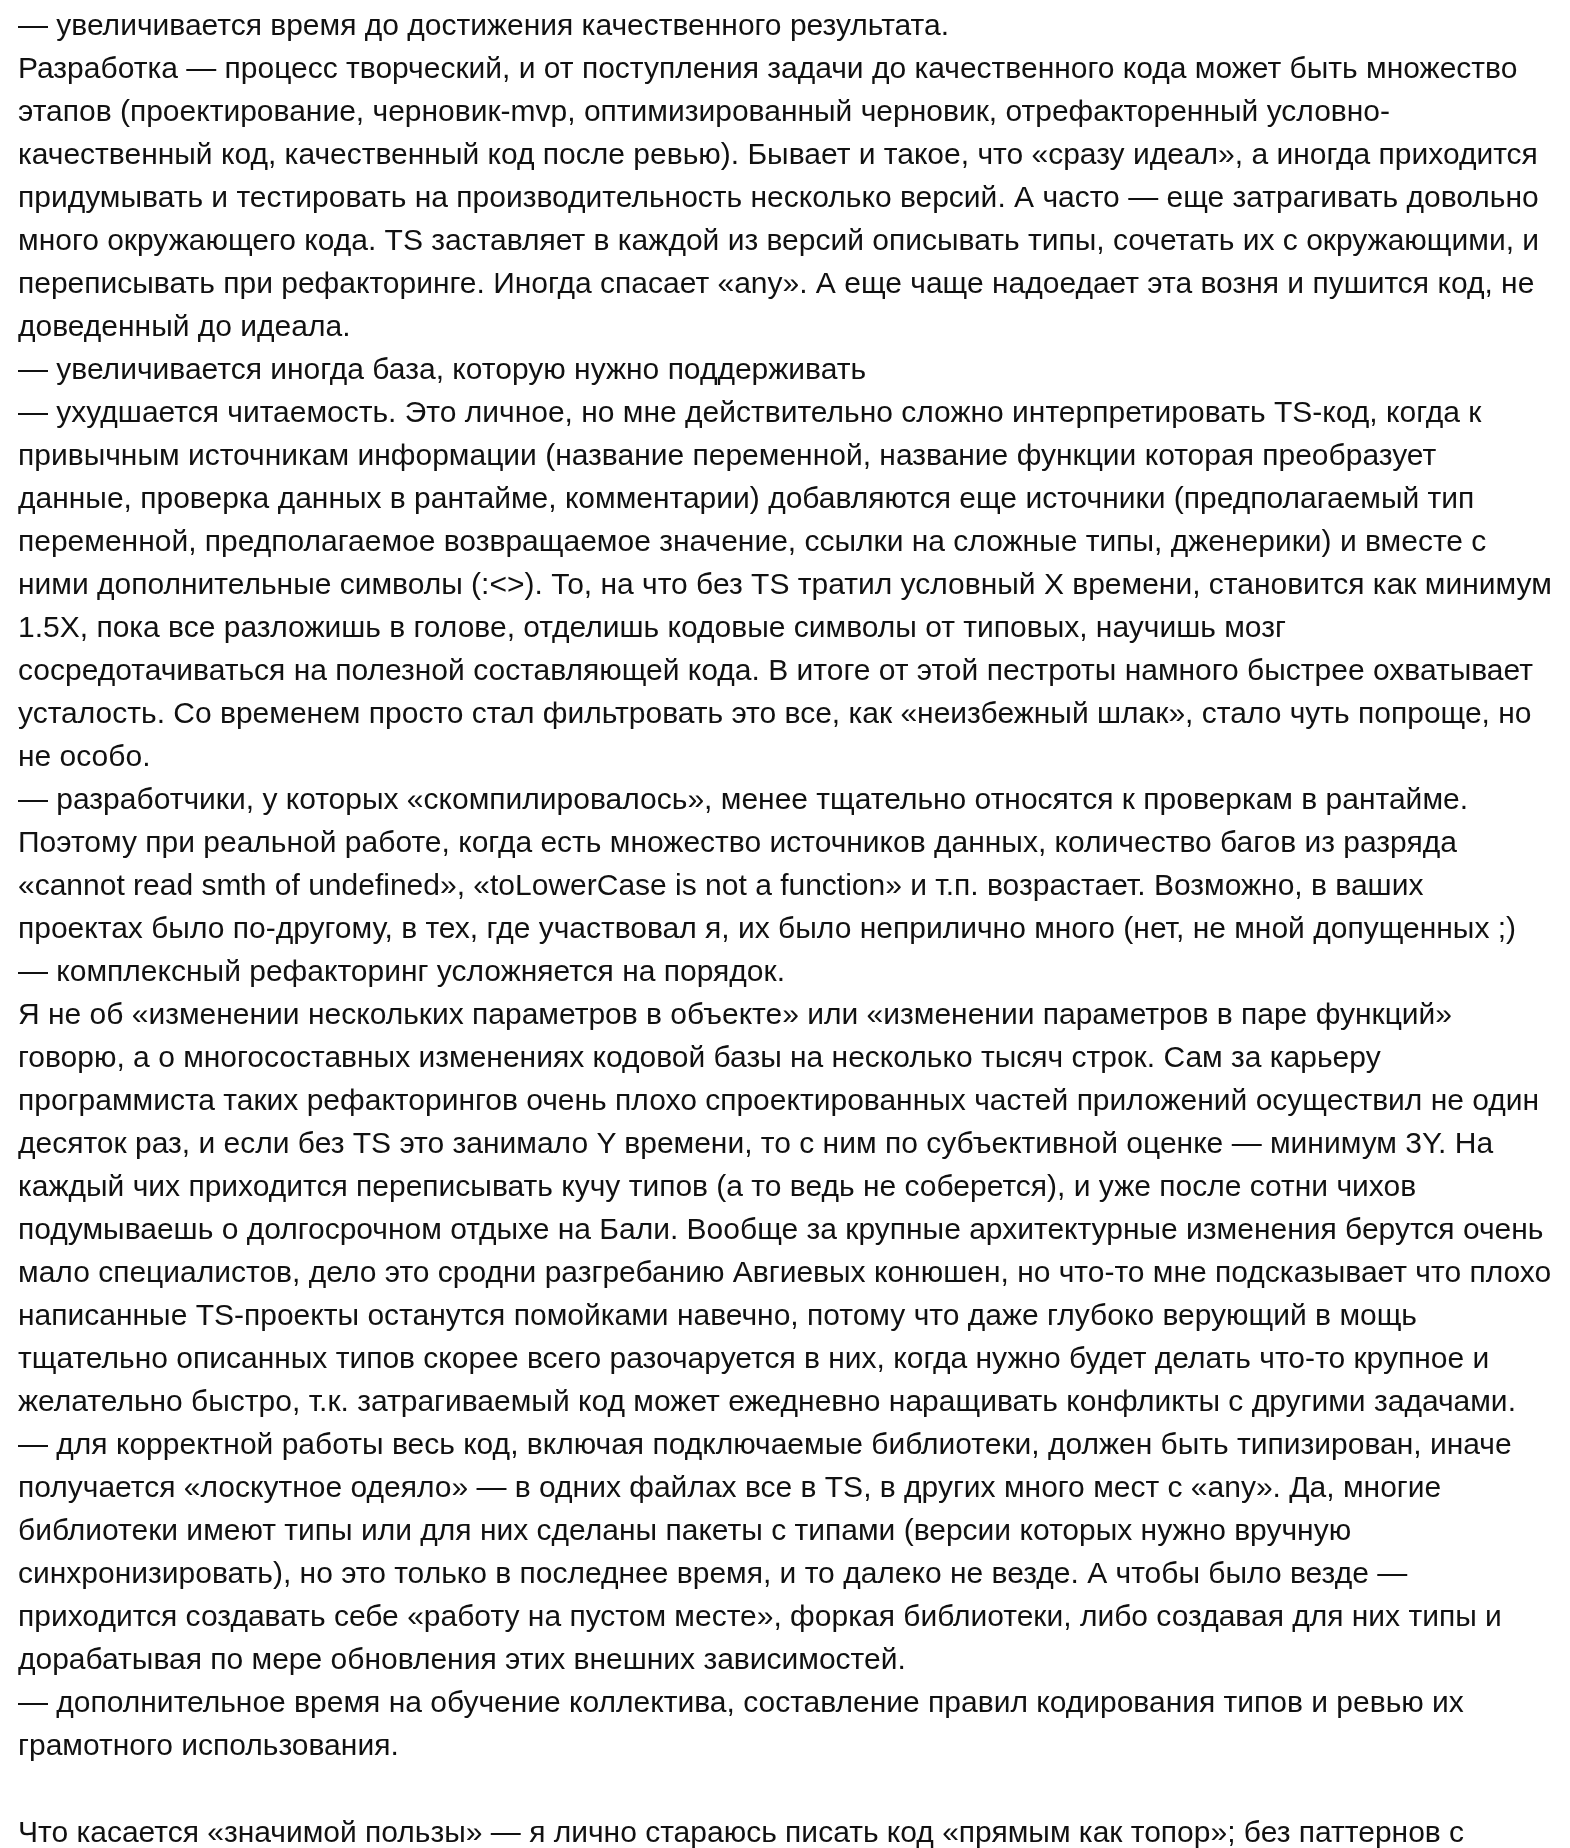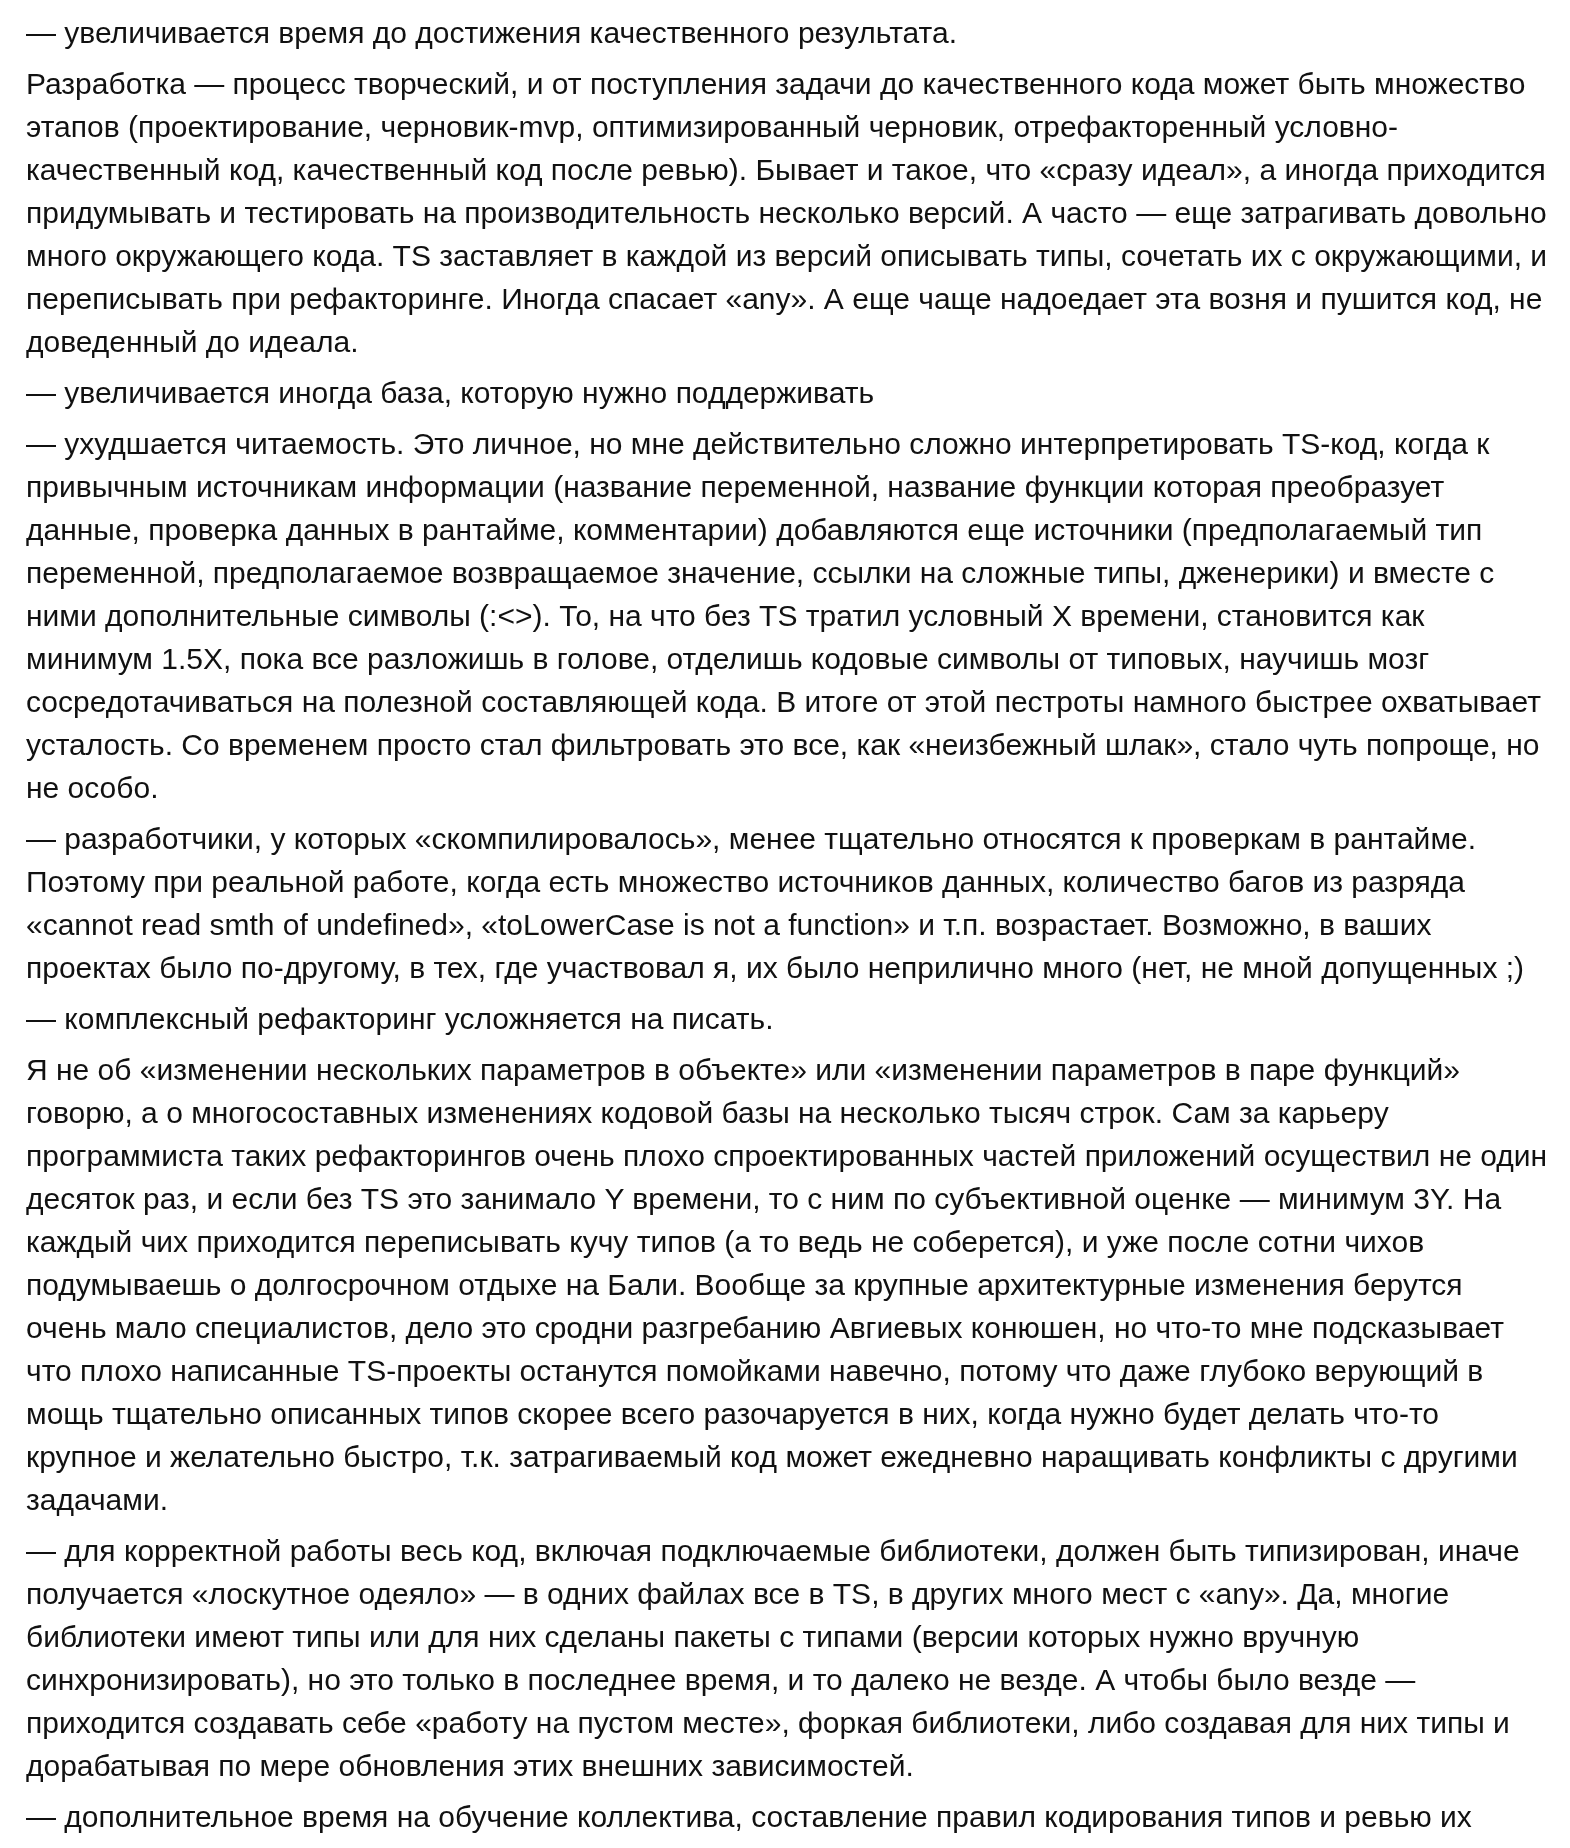--- a/index.html
+++ b/index.html
@@ -16,34 +16,34 @@
     line-height: 43px;
     color: #111111;
     -webkit-font-smoothing: antialiased;
   }
   .comment-body {
     box-sizing: border-box;
     width: 1570px;
     padding: 3px 14px 0 18px;
   }
   .text-segment {
-    margin: 8px;
+    margin: 0;
     word-wrap: break-word;
   }
   .closing-paragraph {
     margin: 44px 0 0 0;
   }
 </style>
 </head>
 <body>
 
 <main class="comment-body">
   <div class="text-segment">— увеличивается время до достижения качественного результата.</div>
   <div class="text-segment">Разработка — процесс творческий, и от поступления задачи до качественного кода может быть множество этапов (проектирование, черновик-mvp, оптимизированный черновик, отрефакторенный условно-качественный код, качественный код после ревью). Бывает и такое, что «сразу идеал», а иногда приходится придумывать и тестировать на производительность несколько версий. А часто — еще затрагивать довольно много окружающего кода. TS заставляет в каждой из версий описывать типы, сочетать их с окружающими, и переписывать при рефакторинге. Иногда спасает «any». А еще чаще надоедает эта возня и пушится код, не доведенный до идеала.</div>
   <div class="text-segment">— увеличивается иногда база, которую нужно поддерживать</div>
   <div class="text-segment">— ухудшается читаемость. Это личное, но мне действительно сложно интерпретировать TS-код, когда к привычным источникам информации (название переменной, название функции которая преобразует данные, проверка данных в рантайме, комментарии) добавляются еще источники (предполагаемый тип переменной, предполагаемое возвращаемое значение, ссылки на сложные типы, дженерики) и вместе с ними дополнительные символы (:&lt;&gt;). То, на что без TS тратил условный X времени, становится как минимум 1.5X, пока все разложишь в голове, отделишь кодовые символы от типовых, научишь мозг сосредотачиваться на полезной составляющей кода. В итоге от этой пестроты намного быстрее охватывает усталость. Со временем просто стал фильтровать это все, как «неизбежный шлак», стало чуть попроще, но не особо.</div>
   <div class="text-segment">— разработчики, у которых «скомпилировалось», менее тщательно относятся к проверкам в рантайме. Поэтому при реальной работе, когда есть множество источников данных, количество багов из разряда «cannot read smth of undefined», «toLowerCase is not a function» и т.п. возрастает. Возможно, в ваших проектах было по-другому, в тех, где участвовал я, их было неприлично много (нет, не мной допущенных ;)</div>
-  <div class="text-segment">— комплексный рефакторинг усложняется на писать.</div>
+  <div class="text-segment">— комплексный рефакторинг усложняется на порядок.</div>
   <div class="text-segment">Я не об «изменении нескольких параметров в объекте» или «изменении параметров в паре функций» говорю, а о многосоставных изменениях кодовой базы на несколько тысяч строк. Сам за карьеру программиста таких рефакторингов очень плохо спроектированных частей приложений осуществил не один десяток раз, и если без TS это занимало Y времени, то с ним по субъективной оценке — минимум 3Y. На каждый чих приходится переписывать кучу типов (а то ведь не соберется), и уже после сотни чихов подумываешь о долгосрочном отдыхе на Бали. Вообще за крупные архитектурные изменения берутся очень мало специалистов, дело это сродни разгребанию Авгиевых конюшен, но что-то мне подсказывает что плохо написанные TS-проекты останутся помойками навечно, потому что даже глубоко верующий в мощь тщательно описанных типов скорее всего разочаруется в них, когда нужно будет делать что-то крупное и желательно быстро, т.к. затрагиваемый код может ежедневно наращивать конфликты с другими задачами.</div>
   <div class="text-segment">— для корректной работы весь код, включая подключаемые библиотеки, должен быть типизирован, иначе получается «лоскутное одеяло» — в одних файлах все в TS, в других много мест с «any». Да, многие библиотеки имеют типы или для них сделаны пакеты с типами (версии которых нужно вручную синхронизировать), но это только в последнее время, и то далеко не везде. А чтобы было везде — приходится создавать себе «работу на пустом месте», форкая библиотеки, либо создавая для них типы и дорабатывая по мере обновления этих внешних зависимостей.</div>
   <div class="text-segment">— дополнительное время на обучение коллектива, составление правил кодирования типов и ревью их грамотного использования.</div>
   <p class="text-segment closing-paragraph">Что касается «значимой пользы» — я лично стараюсь писать код «прямым как топор»; без паттернов с</p>
 </main>
 
 </body></html>

